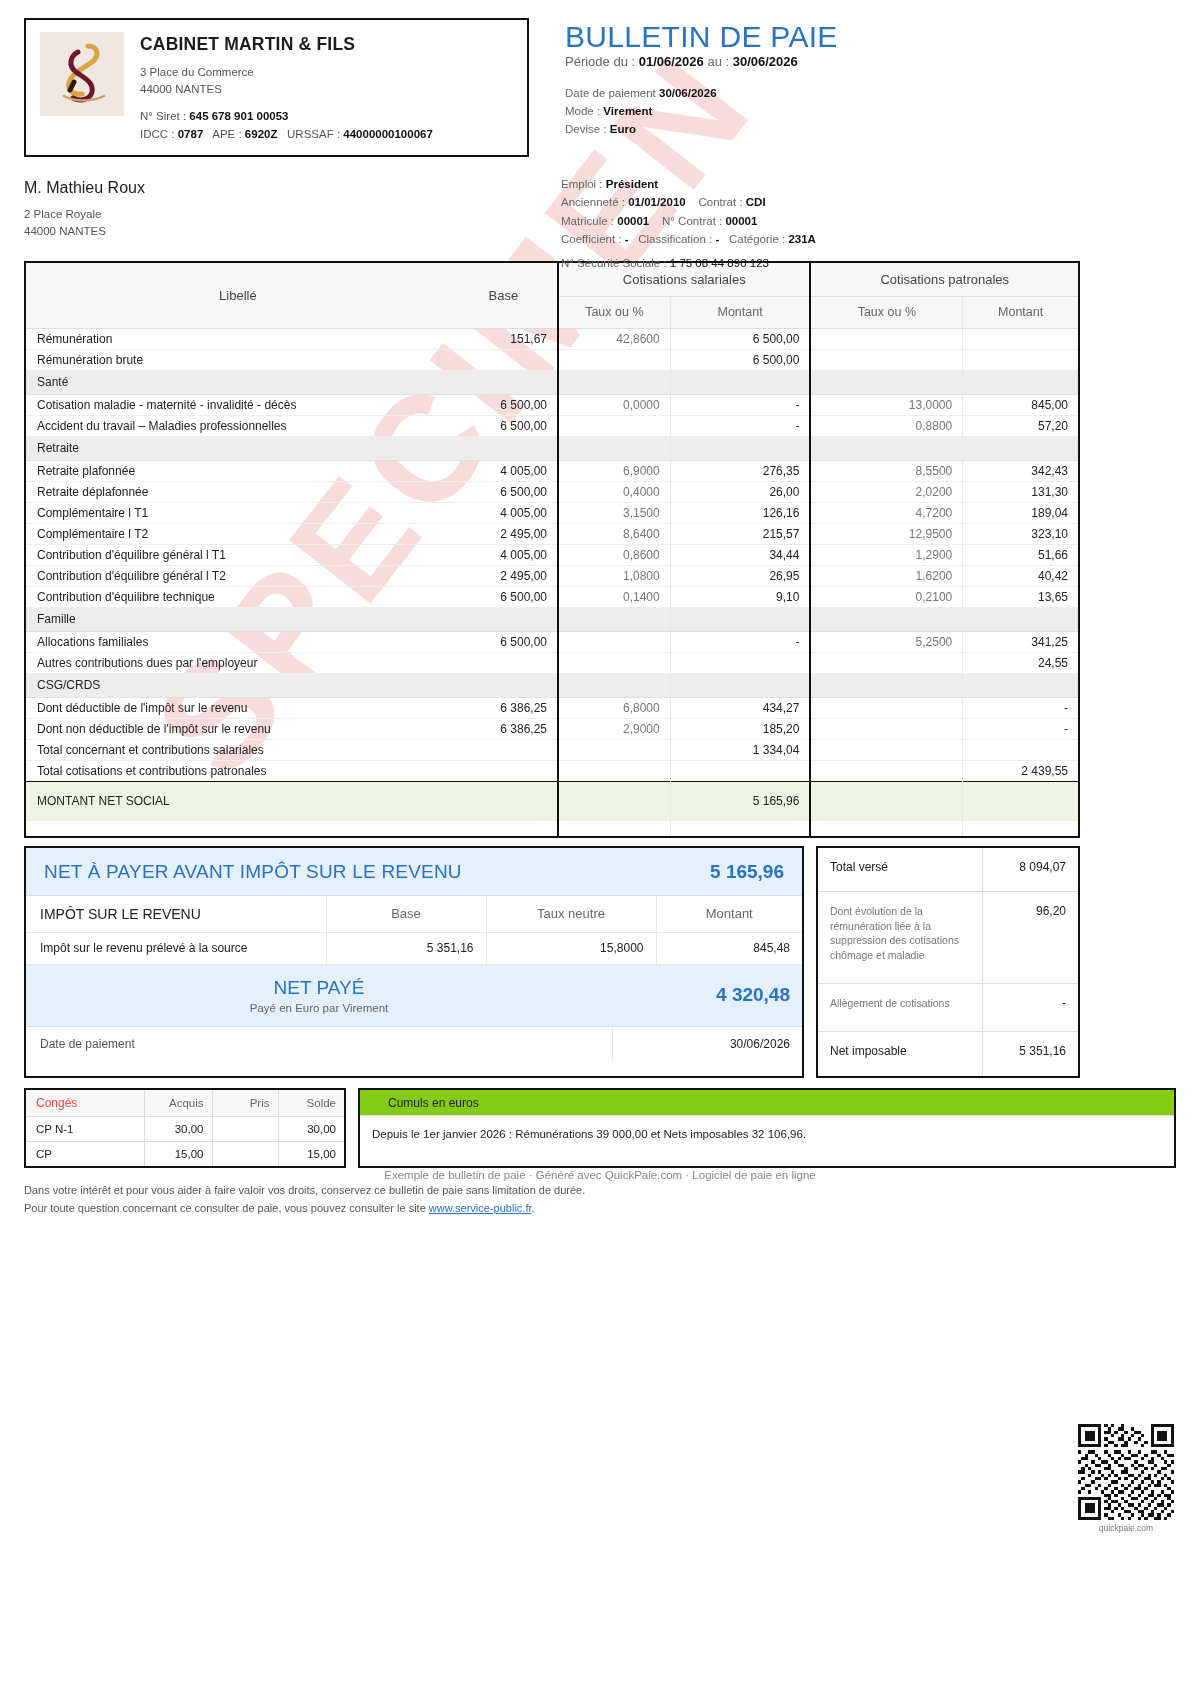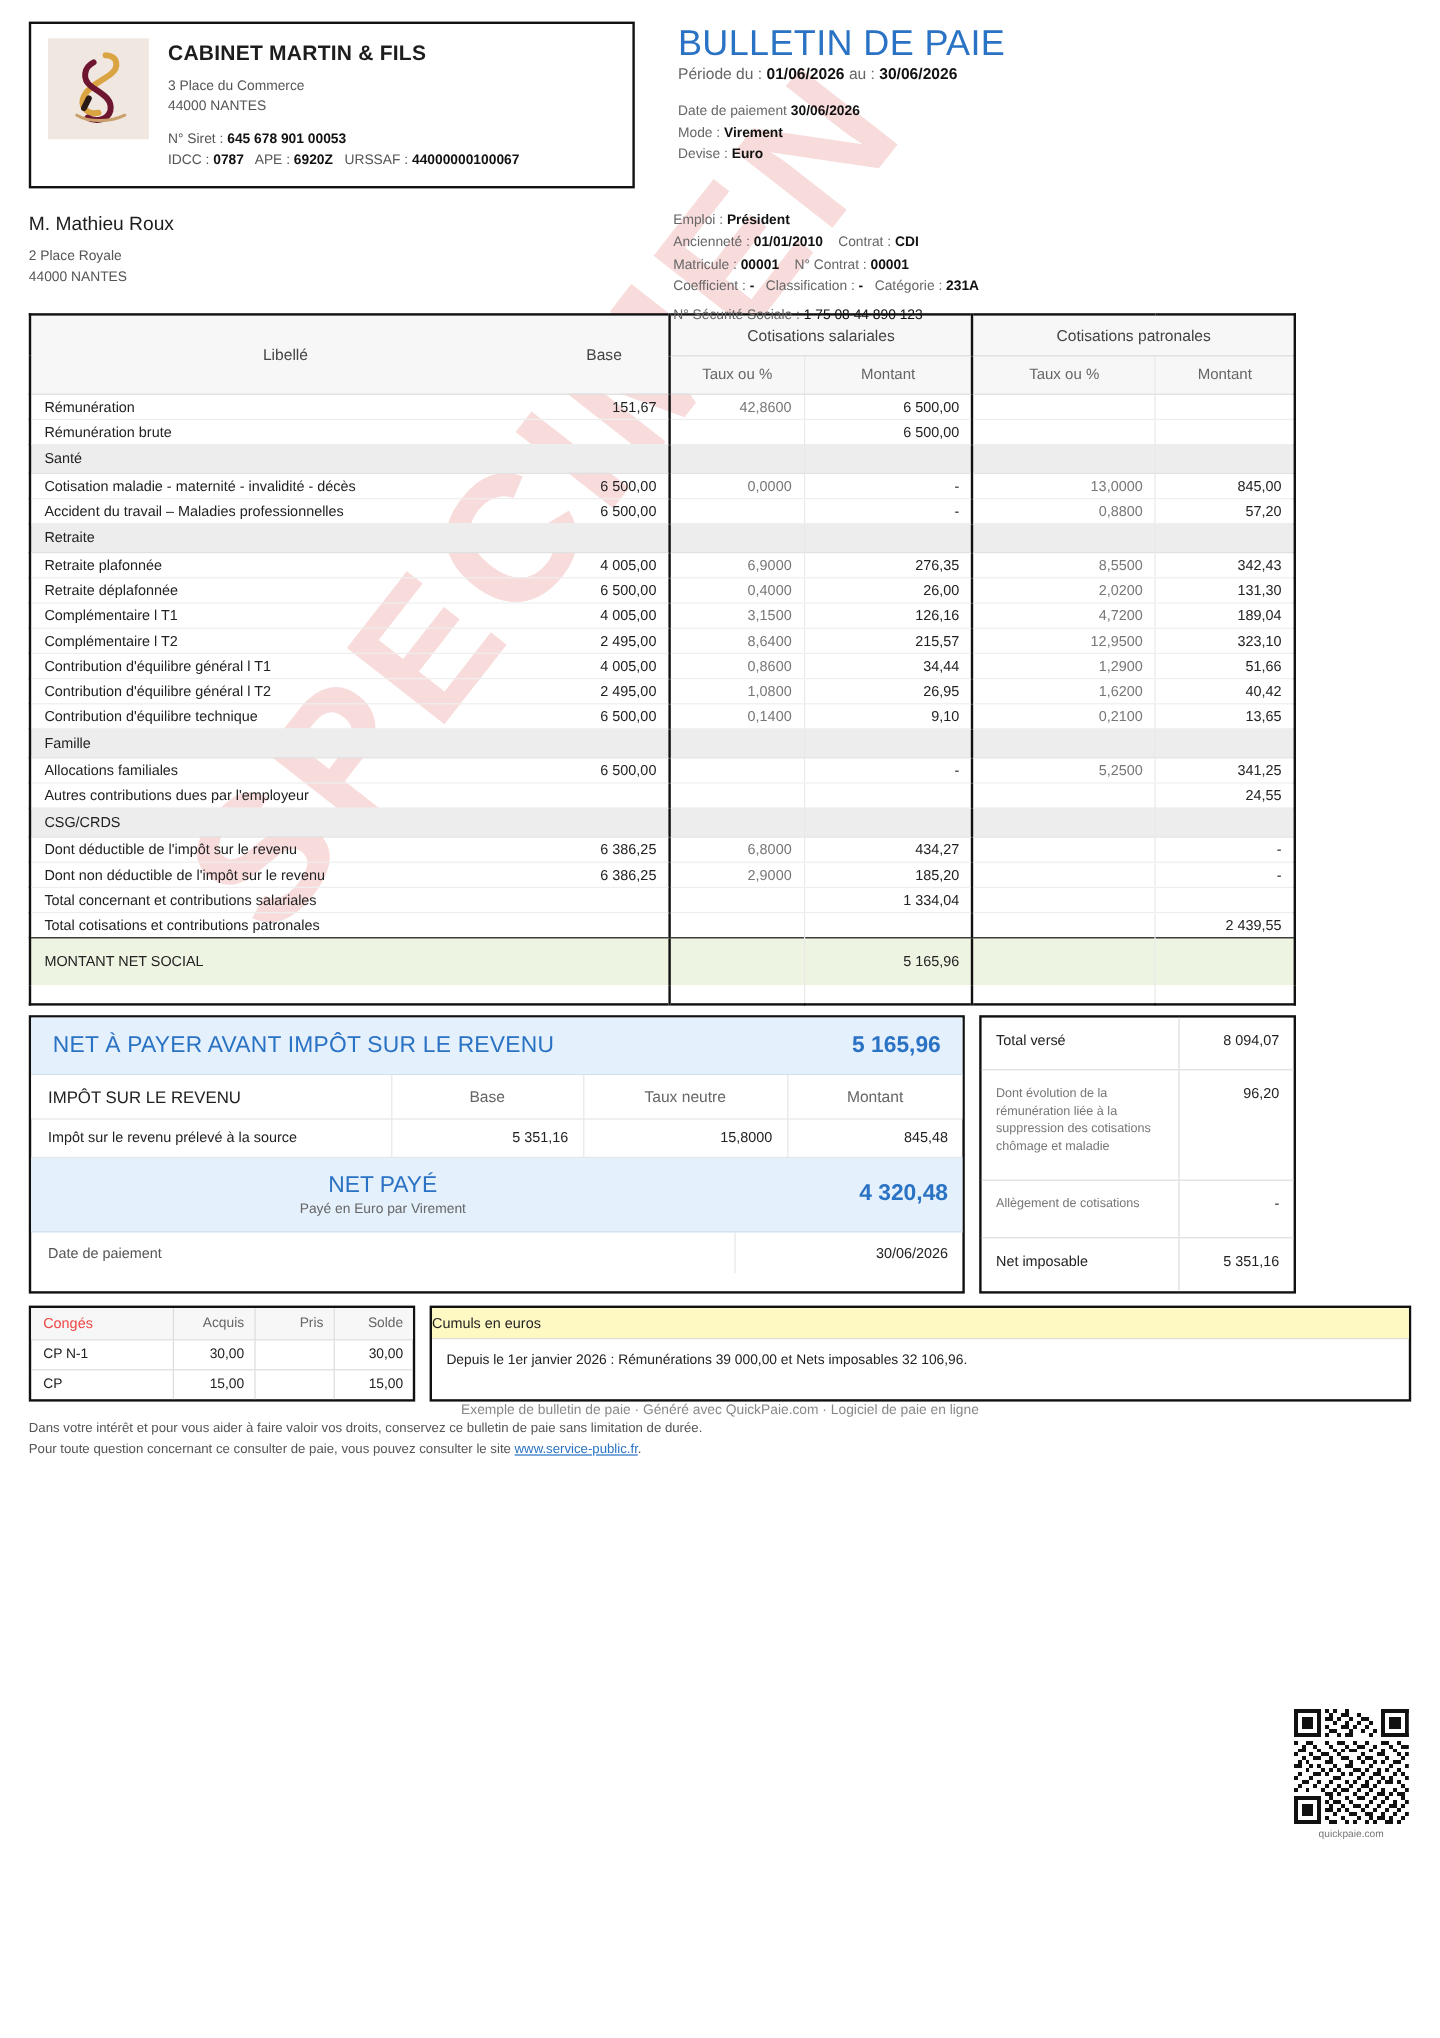--- a/index.html
+++ b/index.html
@@ -158,21 +158,21 @@
   table.conges { width:100%; border-collapse:collapse; table-layout:fixed; }
   table.conges td { border-right:1px solid #ddd; border-bottom:1px solid #ddd; }
   table.conges td:last-child { border-right:none; }
   table.conges tr:last-child td { border-bottom:none; }
   .cg-head td { height:26px; background:#f7f7f7; font-size:11.5px; color:#666; text-align:right; padding-right:8px; }
   .cg-head td.first { text-align:left; padding-left:10px; color:#ef4444; font-size:12px; }
   .cg-row td { height:25px; font-size:11.5px; color:#222; text-align:right; padding-right:8px; }
   .cg-row td.first { text-align:left; padding-left:10px; padding-right:0; }
 
   .cumuls-box { flex:1; border:2px solid #111; }
-  .cumuls-head { height:26px; background:#fef9c3; border-bottom:1px solid #ddd; font-size:12px; color:#222; padding-left:0; line-height:26px; }
+  .cumuls-head { height:26px; background:#84cc16; border-bottom:1px solid #ddd; font-size:12px; color:#222; padding-left:28px; line-height:26px; }
   .cumuls-body { padding:12px; font-size:11.5px; color:#222; }
 
   .legal { padding:14px 24px 0 24px; font-size:11px; color:#555; line-height:1.6; }
   .legal a { color:#2a72c4; }
 
   
   .qr-wrap { position:absolute; right:26px; top:1424px; text-align:center; }
   .qr { width:96px; height:96px; display:block; }
   .qr-cap { font-size:8.5px; color:#777; margin-top:3px; }
   .footer {

